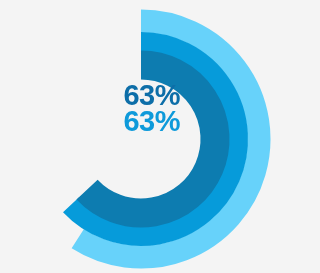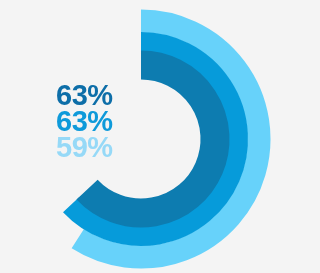--- a/index.html
+++ b/index.html
@@ -26,21 +26,21 @@
     top: 0;
     width: 273px;
     height: 273px;
     display: block;
   }
   #value-stack {
     position: absolute;
     left: 56px;
     top: 82px;
     width: 124px;
-    text-align: left;
+    text-align: right;
     z-index: 5;
     pointer-events: none;
   }
   .value-line {
     display: block;
     font-family: "Liberation Sans", sans-serif;
     font-size: 29px;
     line-height: 26px;
     font-weight: bold;
     letter-spacing: -0.5px;
@@ -63,16 +63,15 @@
       <path id="arc-middle" fill="none" stroke-linecap="butt" d="M 141.00 43.00 A 96 96 0 1 1 71.02 204.72" stroke="#069bda" stroke-width="22"></path>
     </g>
     <g>
       <path id="arc-inner" fill="none" stroke-linecap="butt" d="M 141.00 65.00 A 74 74 0 1 1 87.06 189.66" stroke="#0d7cb0" stroke-width="29"></path>
     </g>
   </svg>
 
   <div id="value-stack">
     <span class="value-line v0">63%</span>
     <span class="value-line v1">63%</span>
-    <span class="value-line v2">59%</span>
   </div>
 
 </div>
 
 </body></html>

